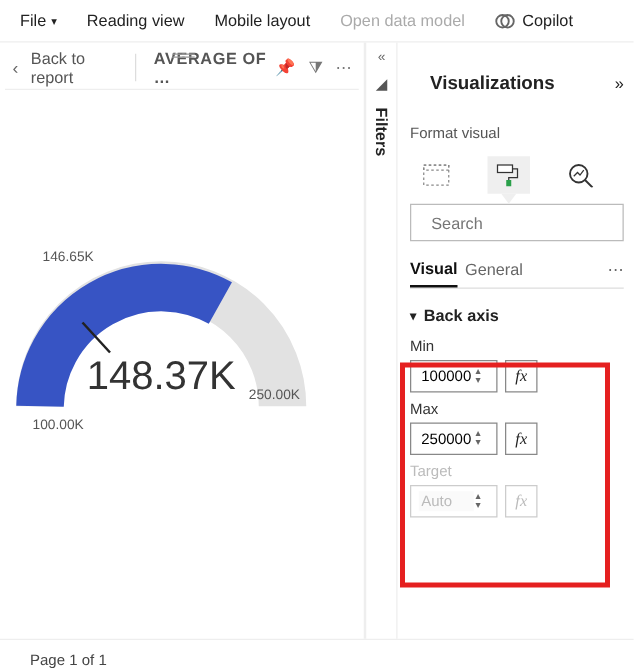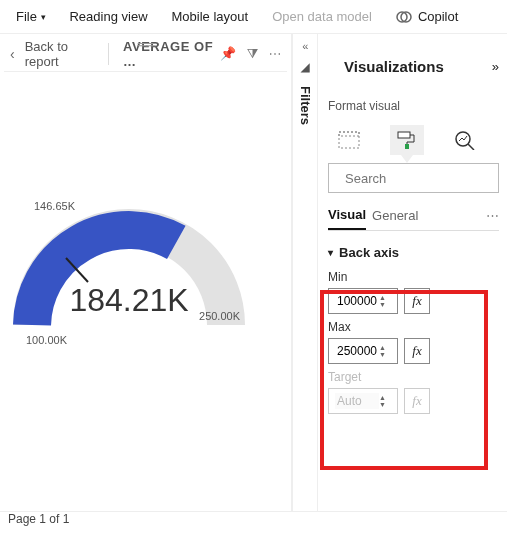--- a/index.html
+++ b/index.html
@@ -67,21 +67,21 @@
   .spin { display:flex; flex-direction:column; font-size:7px; line-height:7px; color:#666;}
   .fx-btn { width:26px; height:26px; border:1px solid #888; display:flex; align-items:center; justify-content:center; font-style:italic; font-family:"Times New Roman",serif; font-size:13px; background:#fff;}
   .field.disabled .field-label { color:#bbb;}
   .field.disabled .num-input, .field.disabled .fx-btn { border-color:#ccc; color:#bbb;}
   .field.disabled .num-input input { color:#bbb;}
 
   
   .highlight { position:absolute; border:4px solid #e52020; pointer-events:none; }
 
   
-  .status-bar { height:24px; border-top:1px solid #eee; display:flex; align-items:flex-start; padding:0 8px; font-size:12px; color:#444;}
+  .status-bar { height:24px; border-top:1px solid #eee; display:flex; align-items:flex-end; padding:0 24px; font-size:12px; color:#444;}
 
 </style>
 </head>
 <body>
 
 <div class="top-toolbar">
   <div class="top-item">
     <span>File</span>
     <span class="chev">▾</span>
   </div>
@@ -120,21 +120,21 @@
       </div>
     </div>
     <div class="gauge-area">
       <div class="gauge-box">
         <div class="needle-label">146.65K</div>
         <svg class="gauge-svg" viewBox="0 0 250 140">
           <path d="M28 130 A97 97 0 0 1 222 130" fill="none" stroke="#e2e2e2" stroke-width="38"></path>
           <path d="M28 130 A97 97 0 0 1 172.3 47.4" fill="none" stroke="#3754c4" stroke-width="38"></path>
           <line x1="62" y1="63" x2="84" y2="87" stroke="#222" stroke-width="2"></line>
         </svg>
-        <div class="gauge-value">184.21K</div>
+        <div class="gauge-value">148.37K</div>
         <div class="gauge-min-label">100.00K</div>
         <div class="gauge-max-label">250.00K</div>
       </div>
     </div>
   </div>
 
   <div class="filters-panel">
     <span class="collapse">«</span>
     <span class="filters-icon">◢</span>
     <span class="filters-text">Filters</span>

